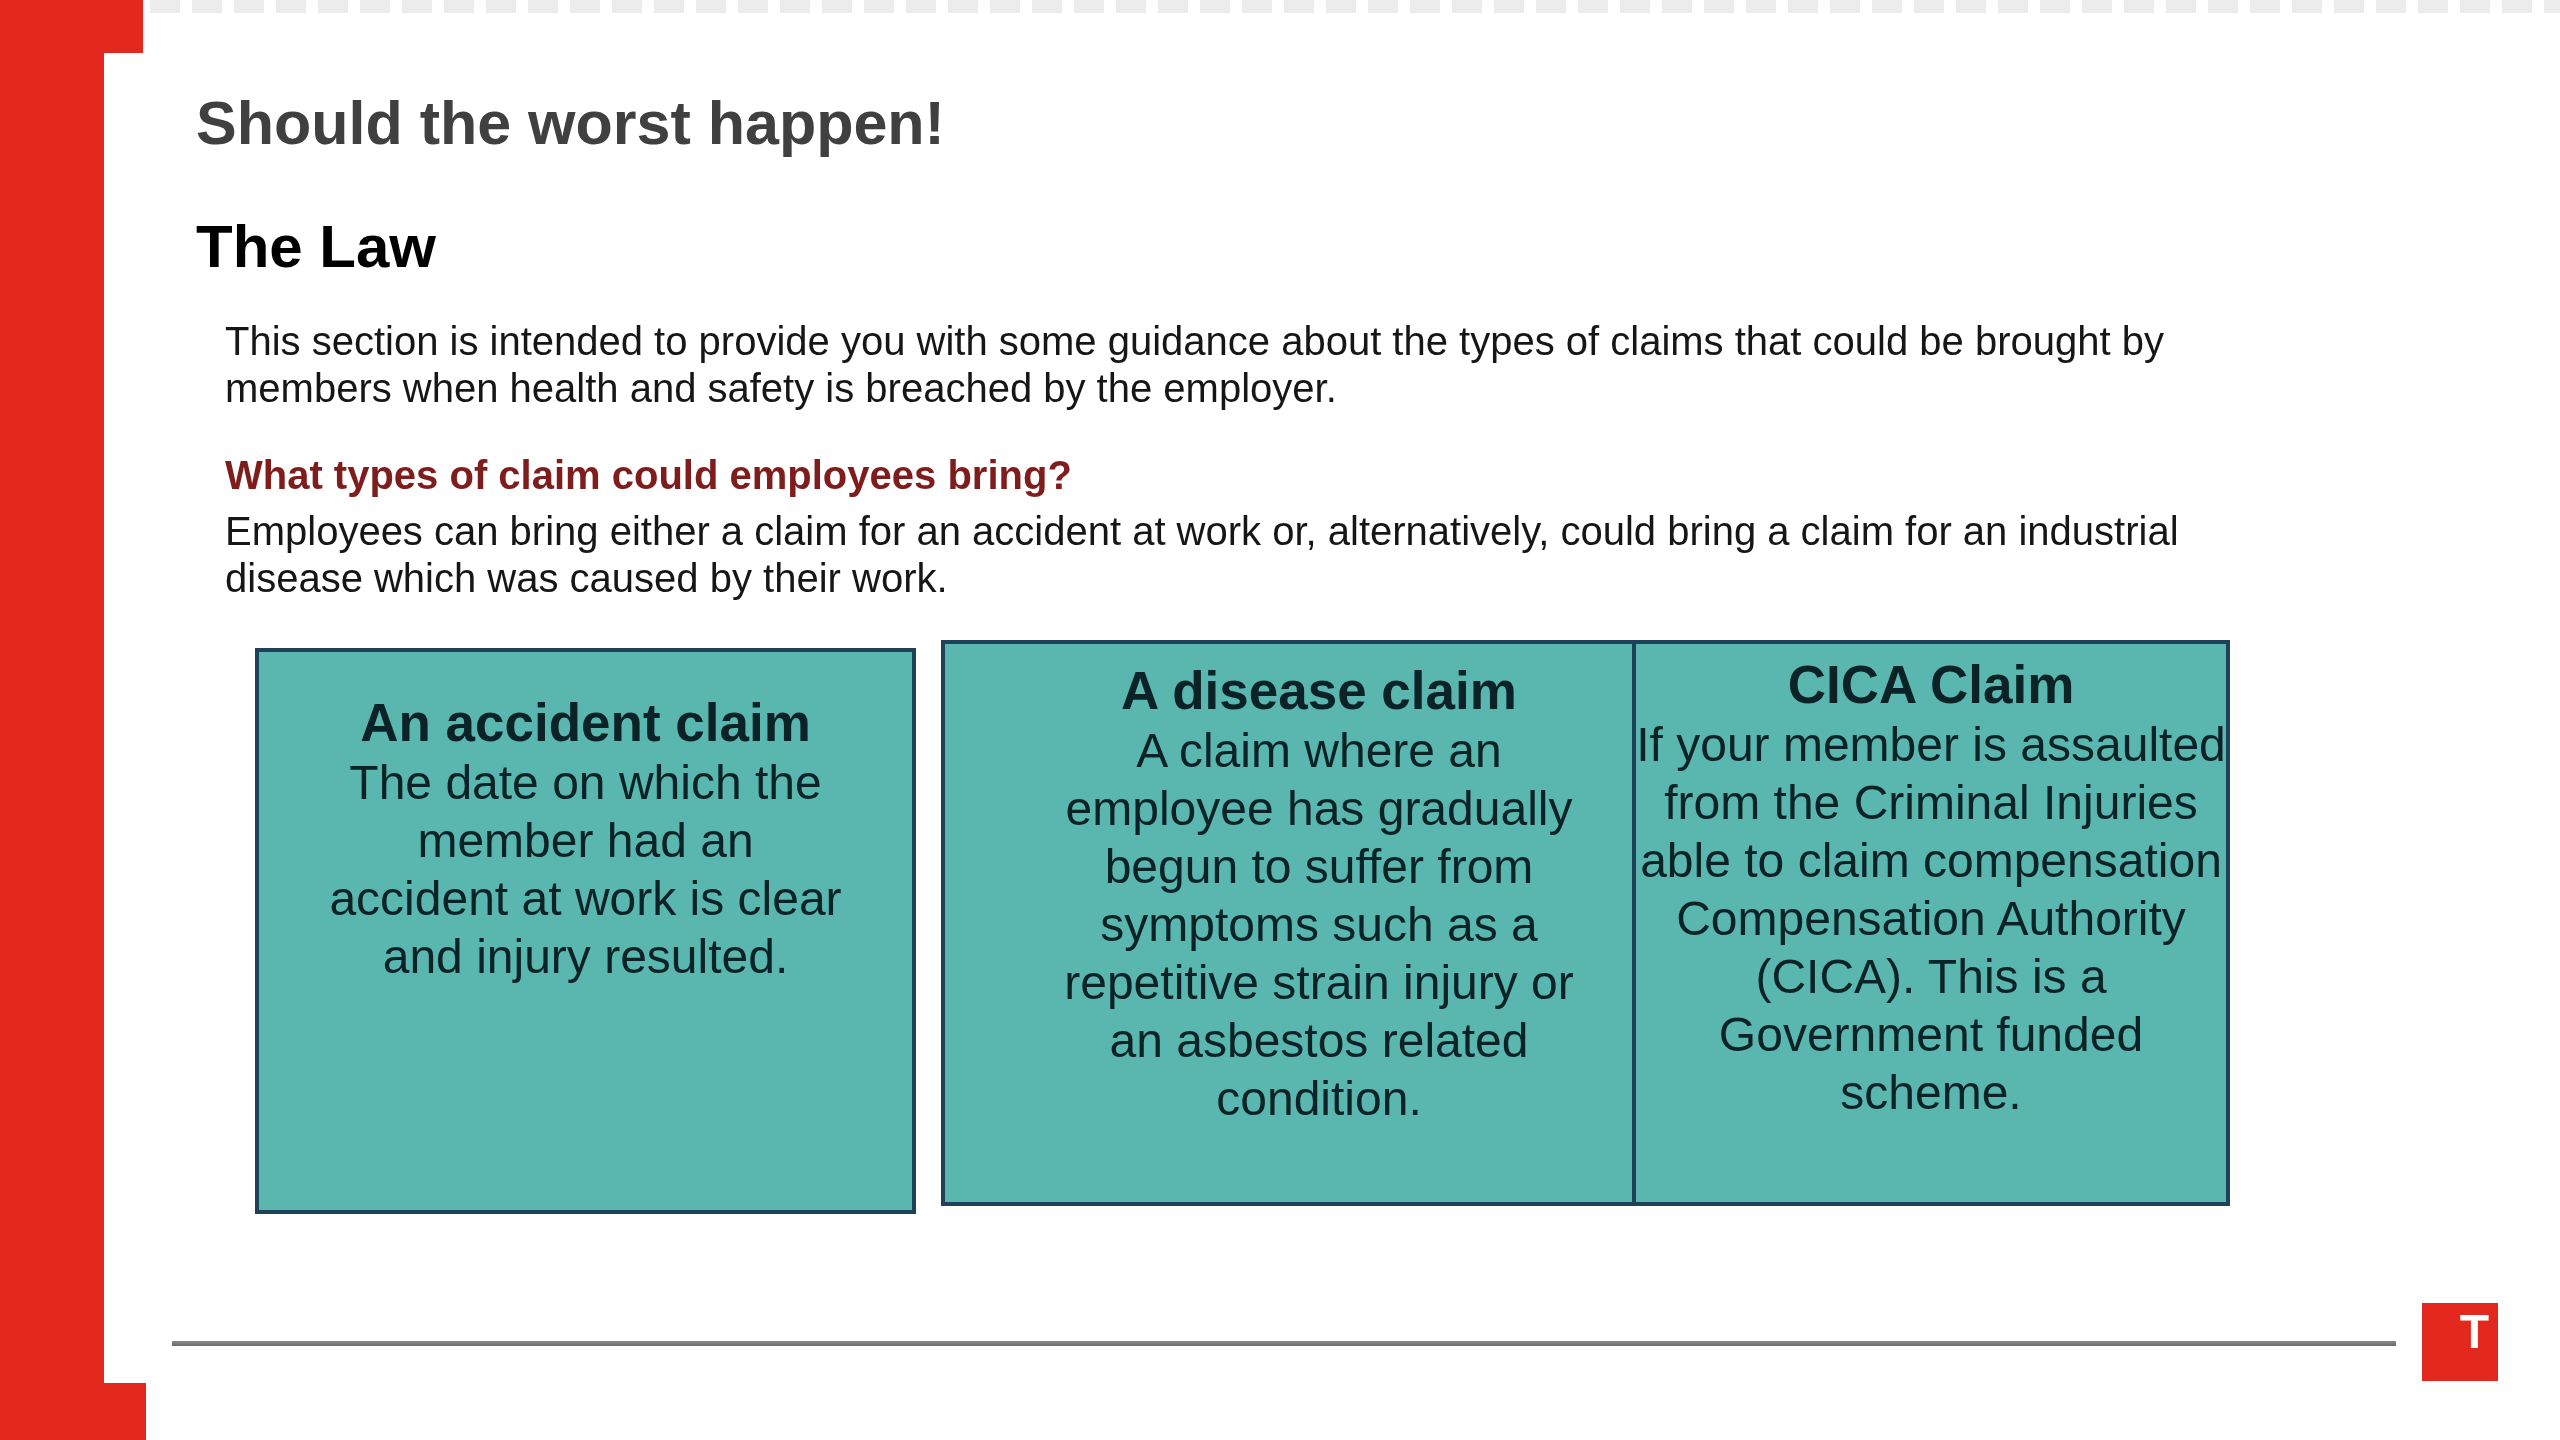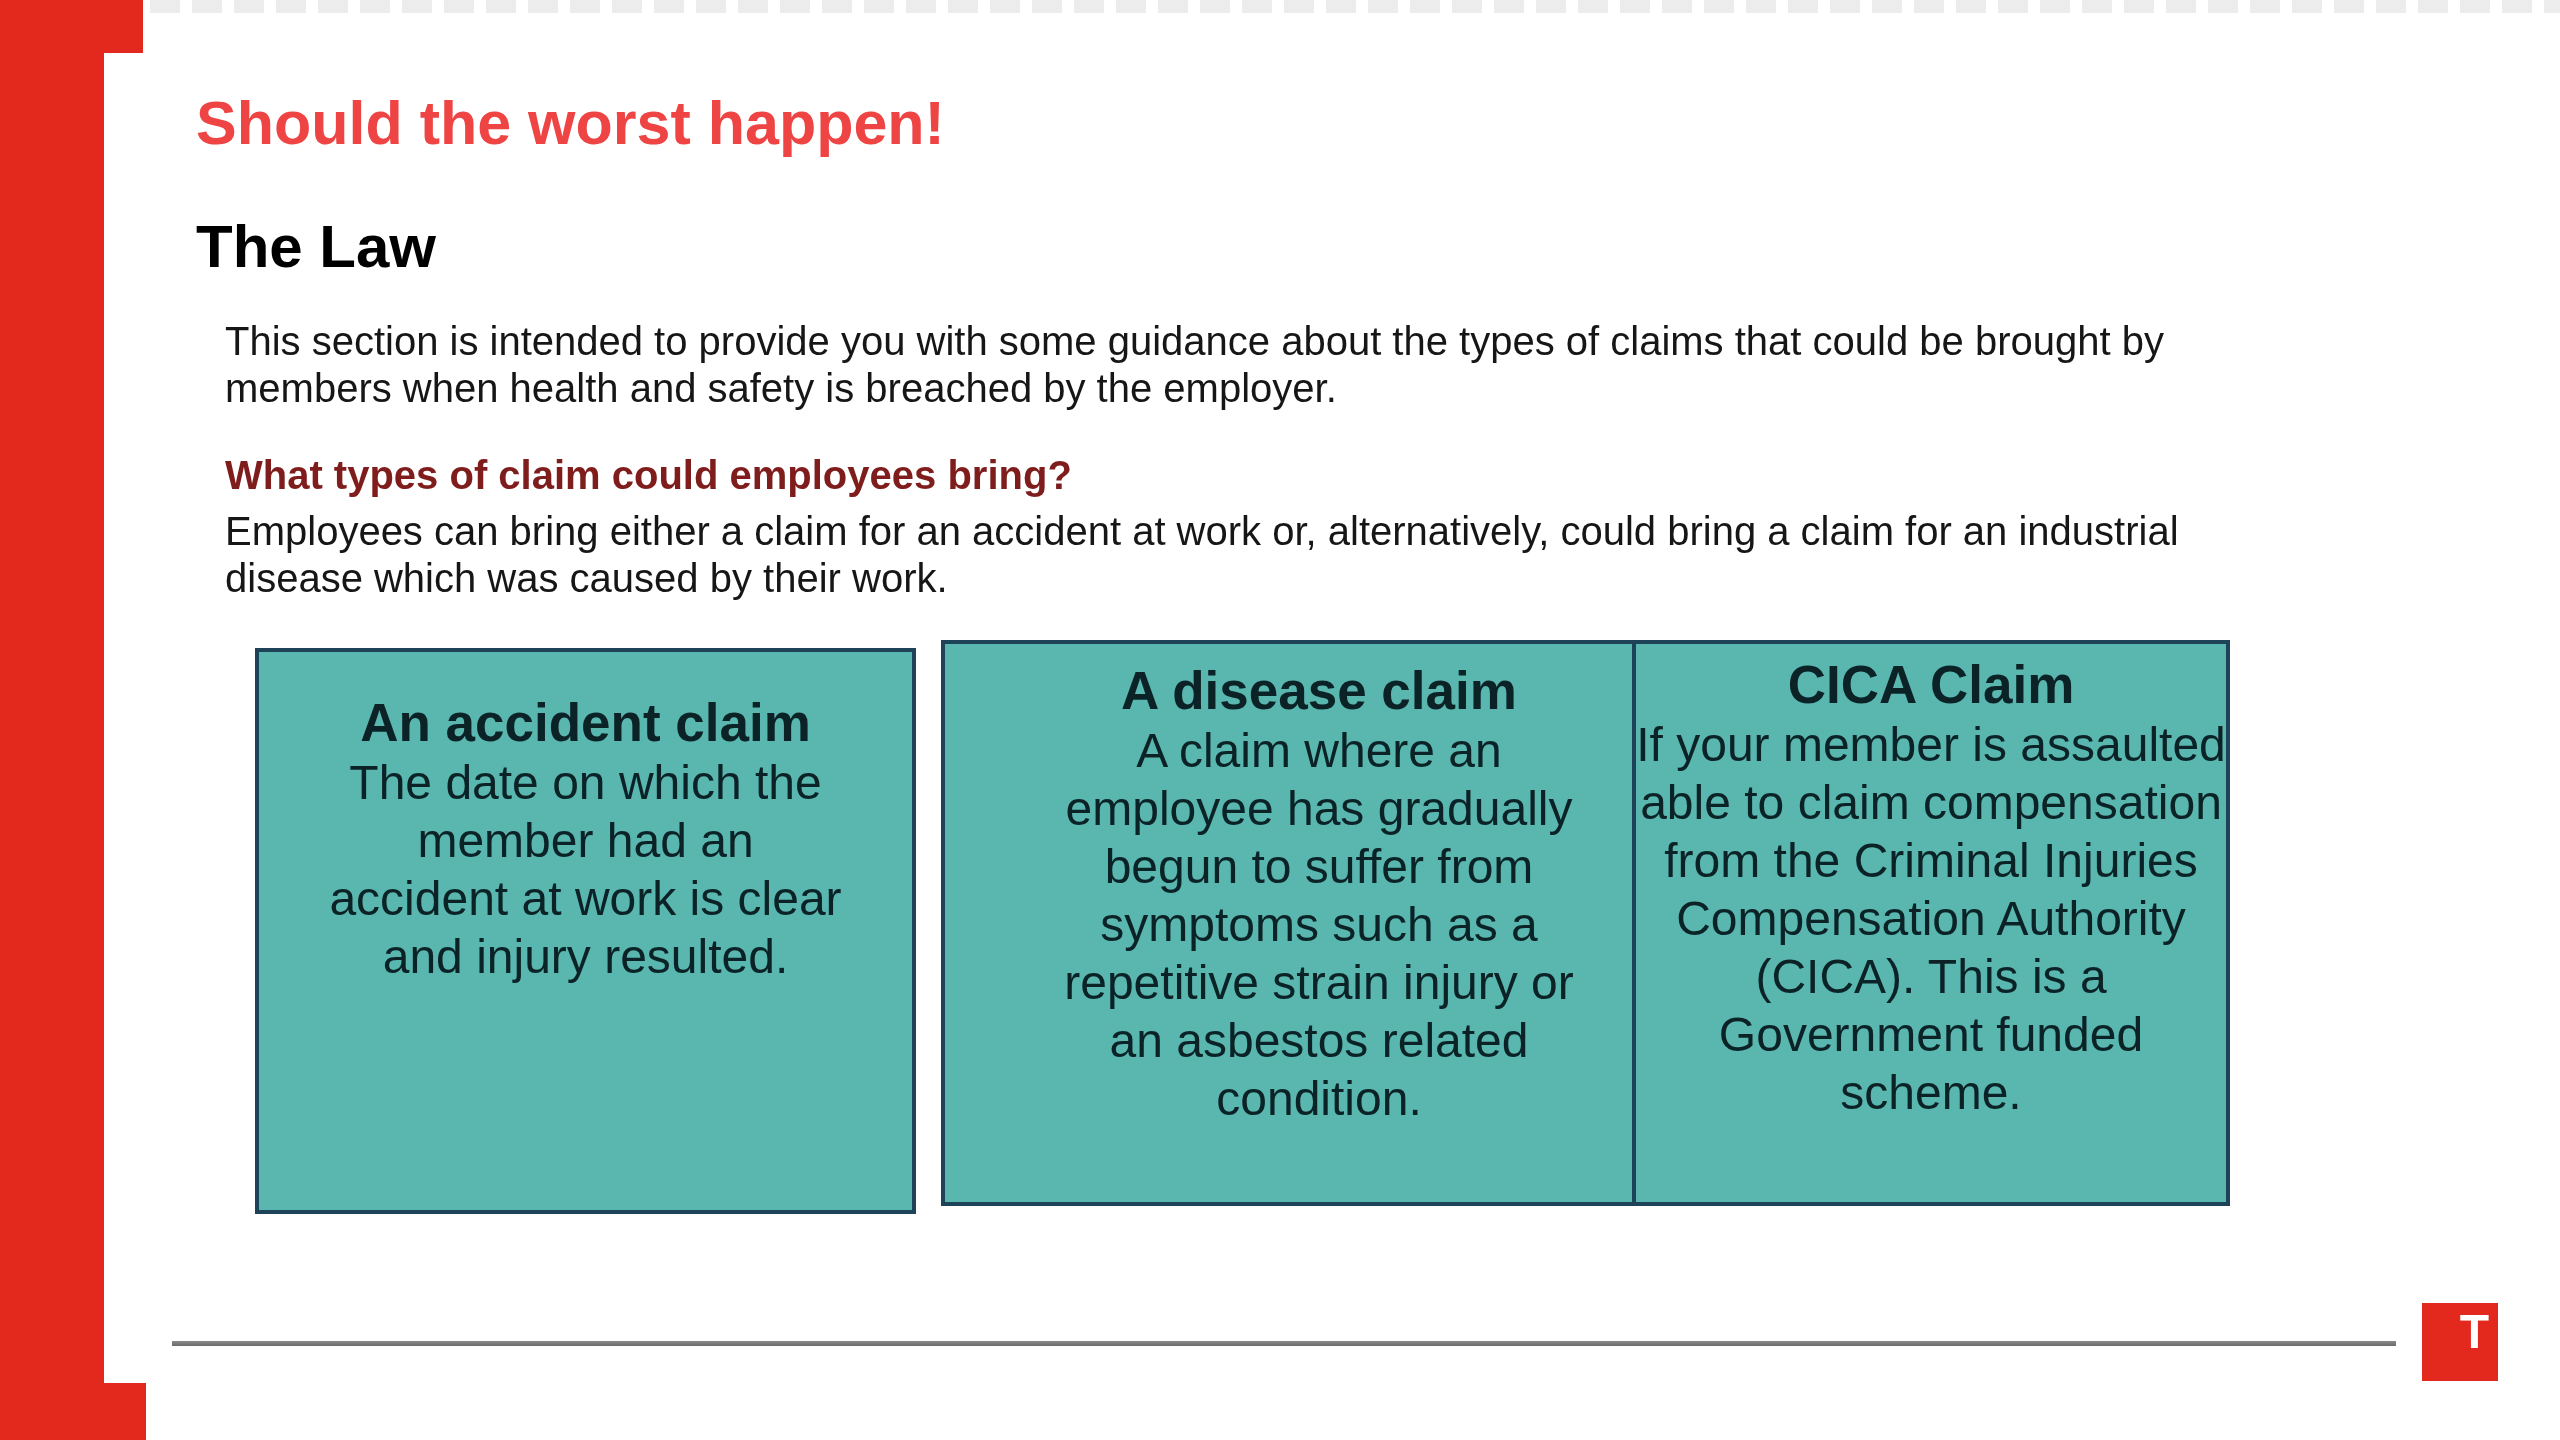--- a/index.html
+++ b/index.html
@@ -23,21 +23,21 @@
     opacity: .9;
   }
 
   
   .bracket-bar   { position: absolute; left: 0; top: 0; width: 104px; height: 1440px; }
   .bracket-top   { position: absolute; left: 0; top: 0; width: 143px; height: 53px; }
   .bracket-bottom{ position: absolute; left: 0; top: 1383px; width: 146px; height: 57px; }
 
   .title {
     position: absolute; left: 196px; top: 88px; margin: 0;
-    font-size: 61px; font-weight: 700; color: #ef4444; line-height: 1.15;
+    font-size: 61px; font-weight: 700; color: #404040; line-height: 1.15;
   }
   .subtitle {
     position: absolute; left: 196px; top: 212px; margin: 0;
     font-size: 60px; font-weight: 700; color: #000; line-height: 1.15;
   }
 
   .para { position: absolute; left: 225px; margin: 0; font-size: 40px; line-height: 47px; color: #161616; width: 2180px; }
   .para .ln { display: block; }
   .intro    { top: 318px; }
   .question { top: 452px; font-weight: 700; color: #7f1d1d; }
@@ -119,22 +119,22 @@
       <span class="ln">repetitive strain injury or</span>
       <span class="ln">an asbestos related</span>
       <span class="ln">condition.</span>
     </div>
   </div>
 
   <div class="claim-box box-cica" style="background:#59b7b0;">
     <div class="box-title">CICA Claim</div>
     <div class="box-body">
       <span class="ln">If your member is assaulted</span>
+      <span class="ln">from the Criminal Injuries</span>
       <span class="ln">able to claim compensation</span>
-      <span class="ln">from the Criminal Injuries</span>
       <span class="ln">Compensation Authority</span>
       <span class="ln">(CICA). This is a</span>
       <span class="ln">Government funded</span>
       <span class="ln">scheme.</span>
     </div>
   </div>
 
   <div class="divider"></div>
 
   <div class="logo" style="background:#e3291d;">

